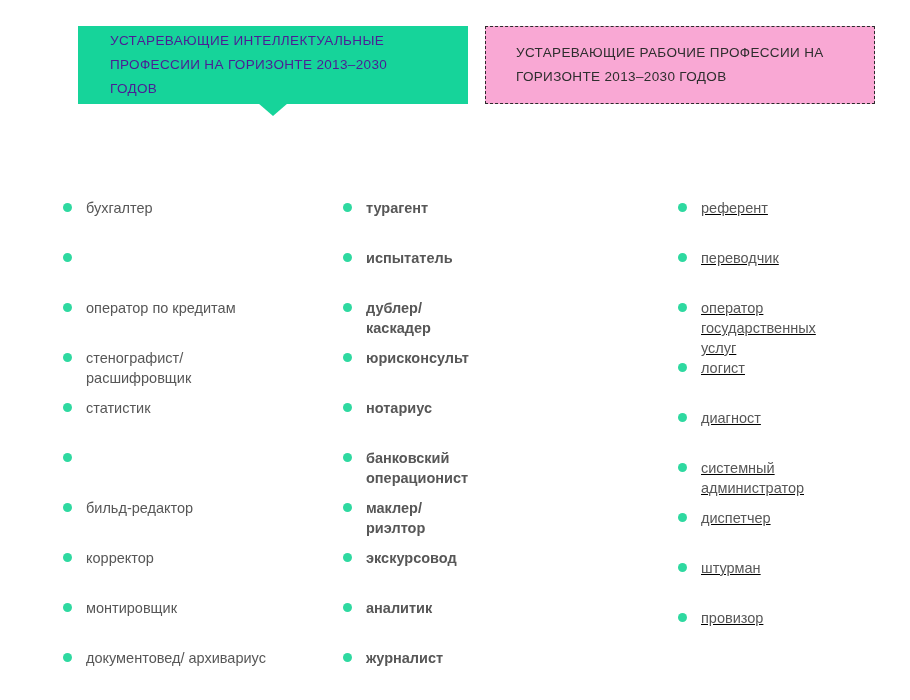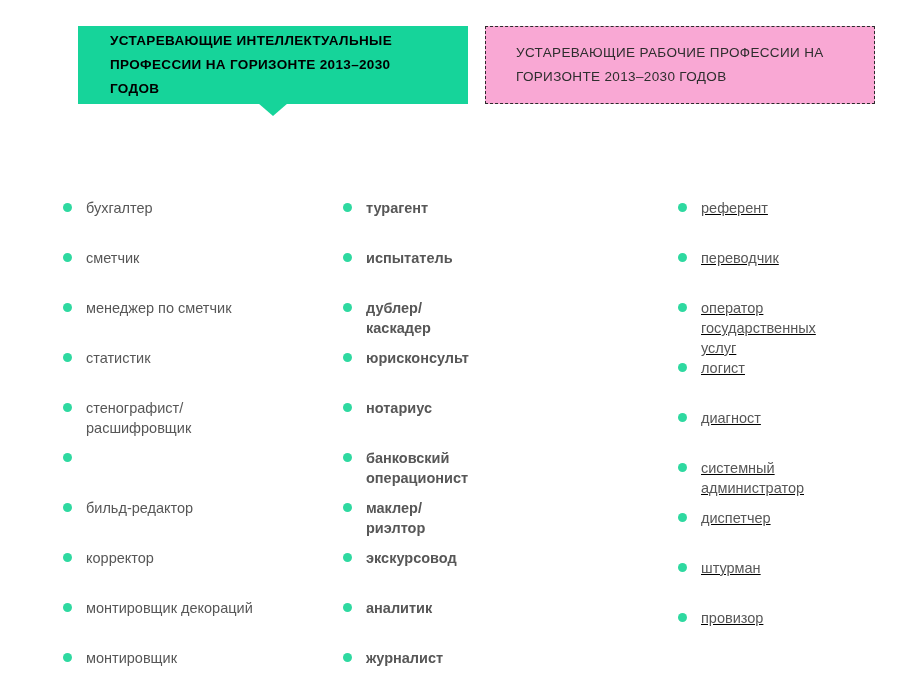--- a/index.html
+++ b/index.html
@@ -51,22 +51,21 @@
 
   .tab-title {
     font-size: 13.5px;
     line-height: 24px;
     letter-spacing: 0.35px;
     text-transform: uppercase;
     font-weight: 400;
   }
 
   .tab-active .tab-title {
-    color: #000000;
-    font-weight: bold;
+    color: #4c1d95;
   }
 
   .tab-inactive .tab-title {
     color: #2e2e2e;
   }
 
   
   .tab-pointer {
     position: absolute;
     top: 103px;
@@ -149,55 +148,51 @@
 <div class="columns">
 
   <div class="column column-0">
     <ul class="col-list">
       <li class="col-item">
         <span class="bullet"></span>
         <span class="item-text">бухгалтер</span>
       </li>
       <li class="col-item">
         <span class="bullet"></span>
-        <span class="item-text">сметчик</span>
-      </li>
-      <li class="col-item">
-        <span class="bullet"></span>
-        <span class="item-text">менеджер по сметчик</span>
+      </li>
+      <li class="col-item">
+        <span class="bullet"></span>
+        <span class="item-text">оператор по кредитам</span>
+      </li>
+      <li class="col-item">
+        <span class="bullet"></span>
+        <span class="item-text">стенографист/ расшифровщик</span>
       </li>
       <li class="col-item">
         <span class="bullet"></span>
         <span class="item-text">статистик</span>
       </li>
       <li class="col-item">
         <span class="bullet"></span>
-        <span class="item-text">стенографист/ расшифровщик</span>
-      </li>
-      <li class="col-item">
-        <span class="bullet"></span>
       </li>
       <li class="col-item">
         <span class="bullet"></span>
         <span class="item-text">бильд-редактор</span>
       </li>
       <li class="col-item">
         <span class="bullet"></span>
         <span class="item-text">корректор</span>
       </li>
       <li class="col-item">
         <span class="bullet"></span>
-        <span class="item-text">монтировщик декораций</span>
-      </li>
-      <li class="col-item">
-        <span class="bullet"></span>
         <span class="item-text">монтировщик</span>
       </li>
       <li class="col-item">
         <span class="bullet"></span>
+        <span class="item-text">документовед/ архивариус</span>
       </li>
     </ul>
   </div>
 
   <div class="column column-1">
     <ul class="col-list">
       <li class="col-item">
         <span class="bullet"></span>
         <span class="item-text">турагент</span>
       </li>

